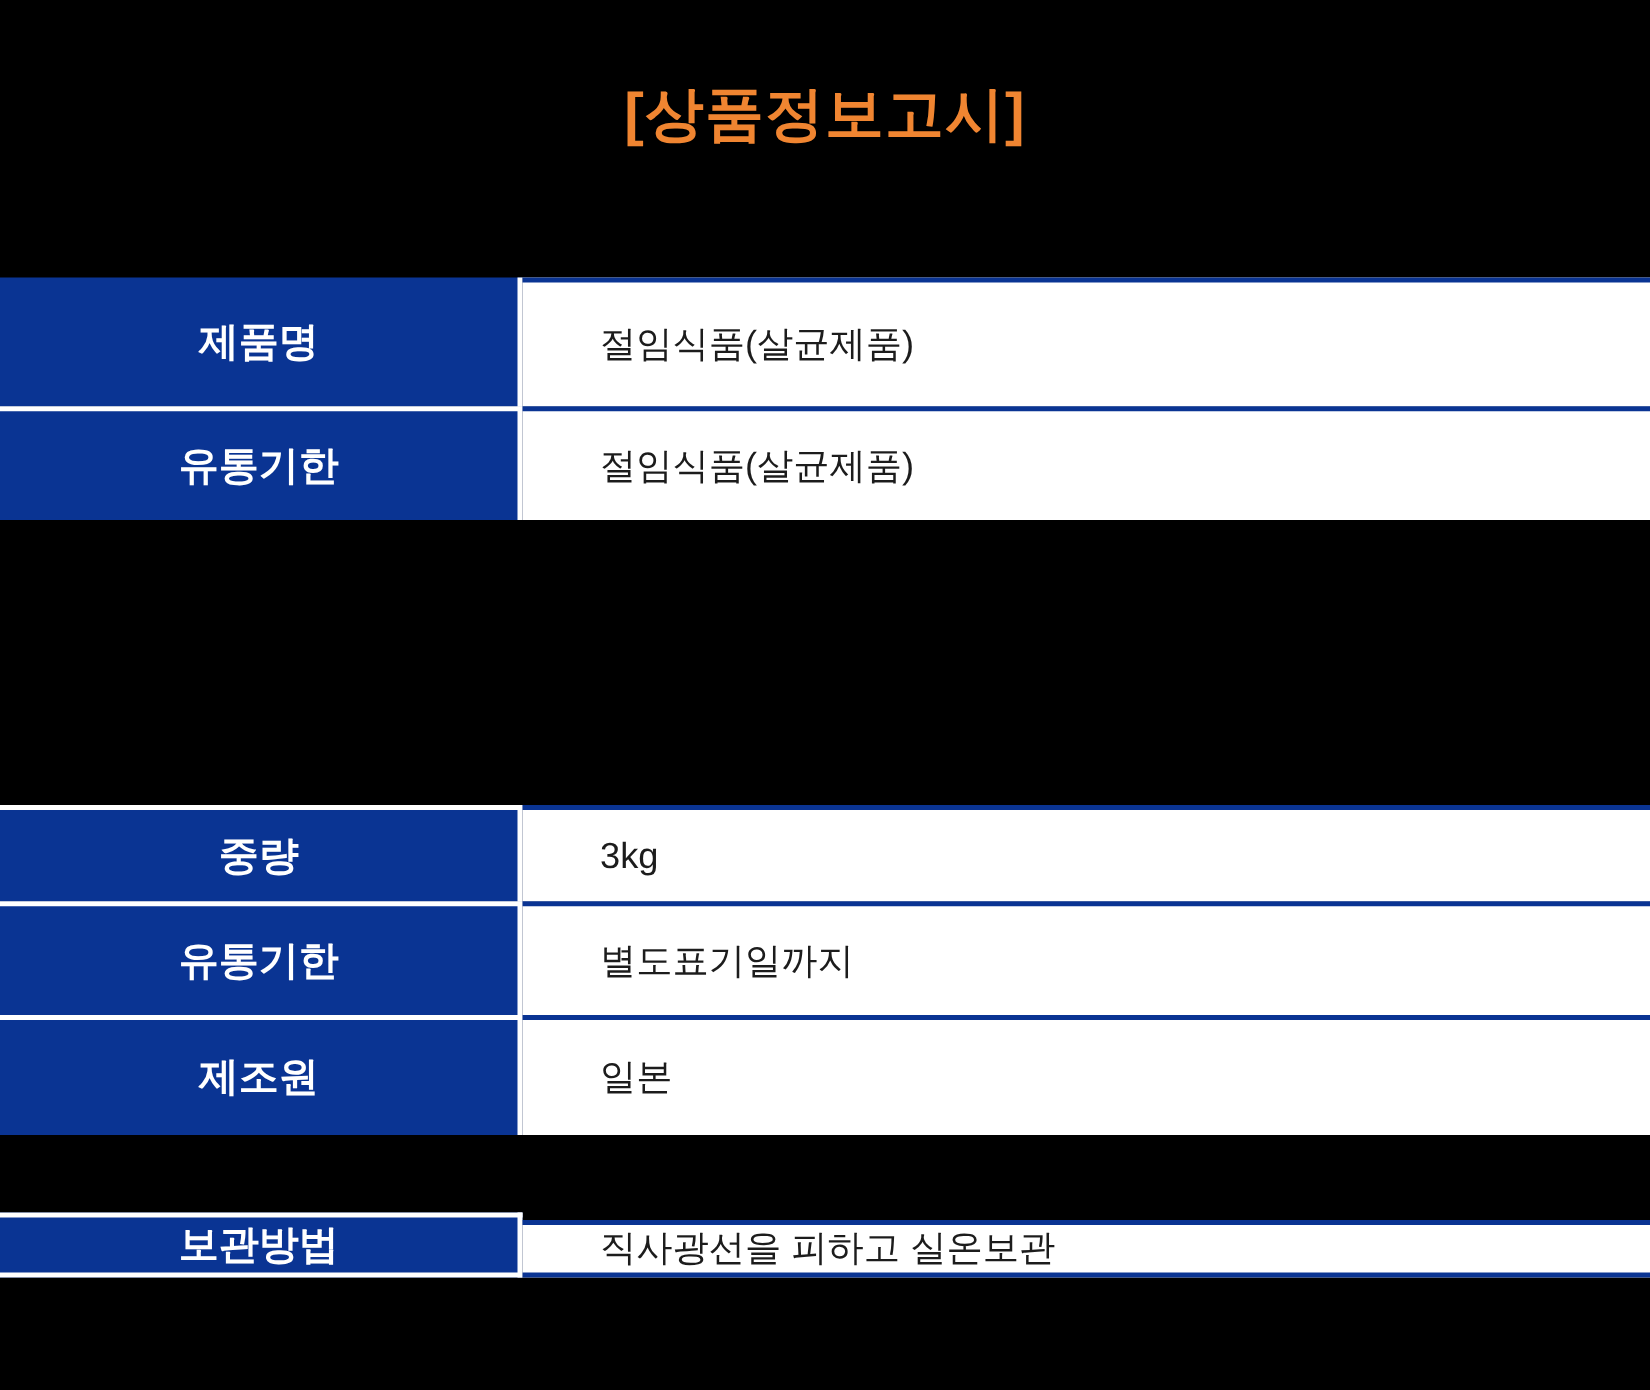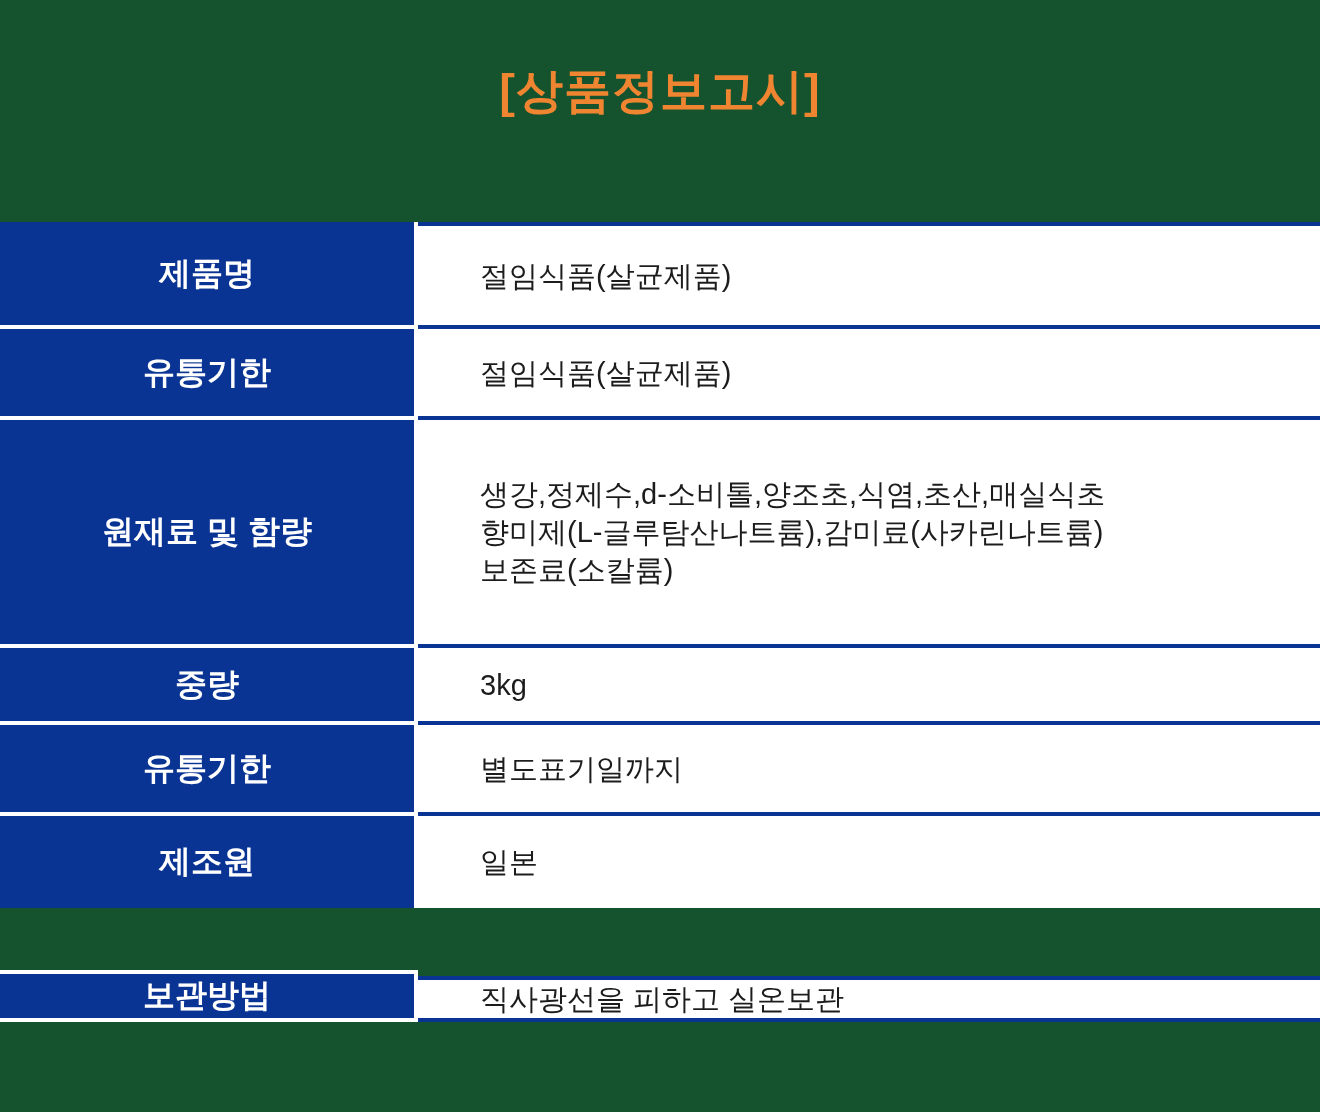--- a/index.html
+++ b/index.html
@@ -8,21 +8,21 @@
     --text: #1c1c1c;
   }
   * { margin: 0; padding: 0; box-sizing: border-box; }
   html, body { background: #ffffff; }
   body {
     width: 1320px;
     height: 1112px;
     font-family: "Liberation Sans", "DejaVu Sans", sans-serif;
     overflow: hidden;
   }
-  .page { width: 1320px; height: 1112px; background: #14532d; }
+  .page { width: 1320px; height: 1112px; background: #000000; }
   .title {
     padding-top: 60px;
     text-align: center;
     font-size: 47px;
     font-weight: 700;
     color: var(--orange);
     letter-spacing: 1px;
   }
   .info-table { margin-top: 99px; width: 100%; }
   .row { display: flex; width: 100%; }
@@ -77,24 +77,20 @@
       <div class="label">제품명</div>
       <div class="value">절임식품(살균제품)</div>
     </div>
 
     <div class="row">
       <div class="label">유통기한</div>
       <div class="value">절임식품(살균제품)</div>
     </div>
 
     <div class="row">
-      <div class="label">원재료 및 함량</div>
-      <div class="value">생강,정제수,d-소비톨,양조초,식염,초산,매실식초
-향미제(L-글루탐산나트륨),감미료(사카린나트륨)
-보존료(소칼륨)</div>
     </div>
 
     <div class="row">
       <div class="label">중량</div>
       <div class="value">3kg</div>
     </div>
 
     <div class="row">
       <div class="label">유통기한</div>
       <div class="value">별도표기일까지</div>

